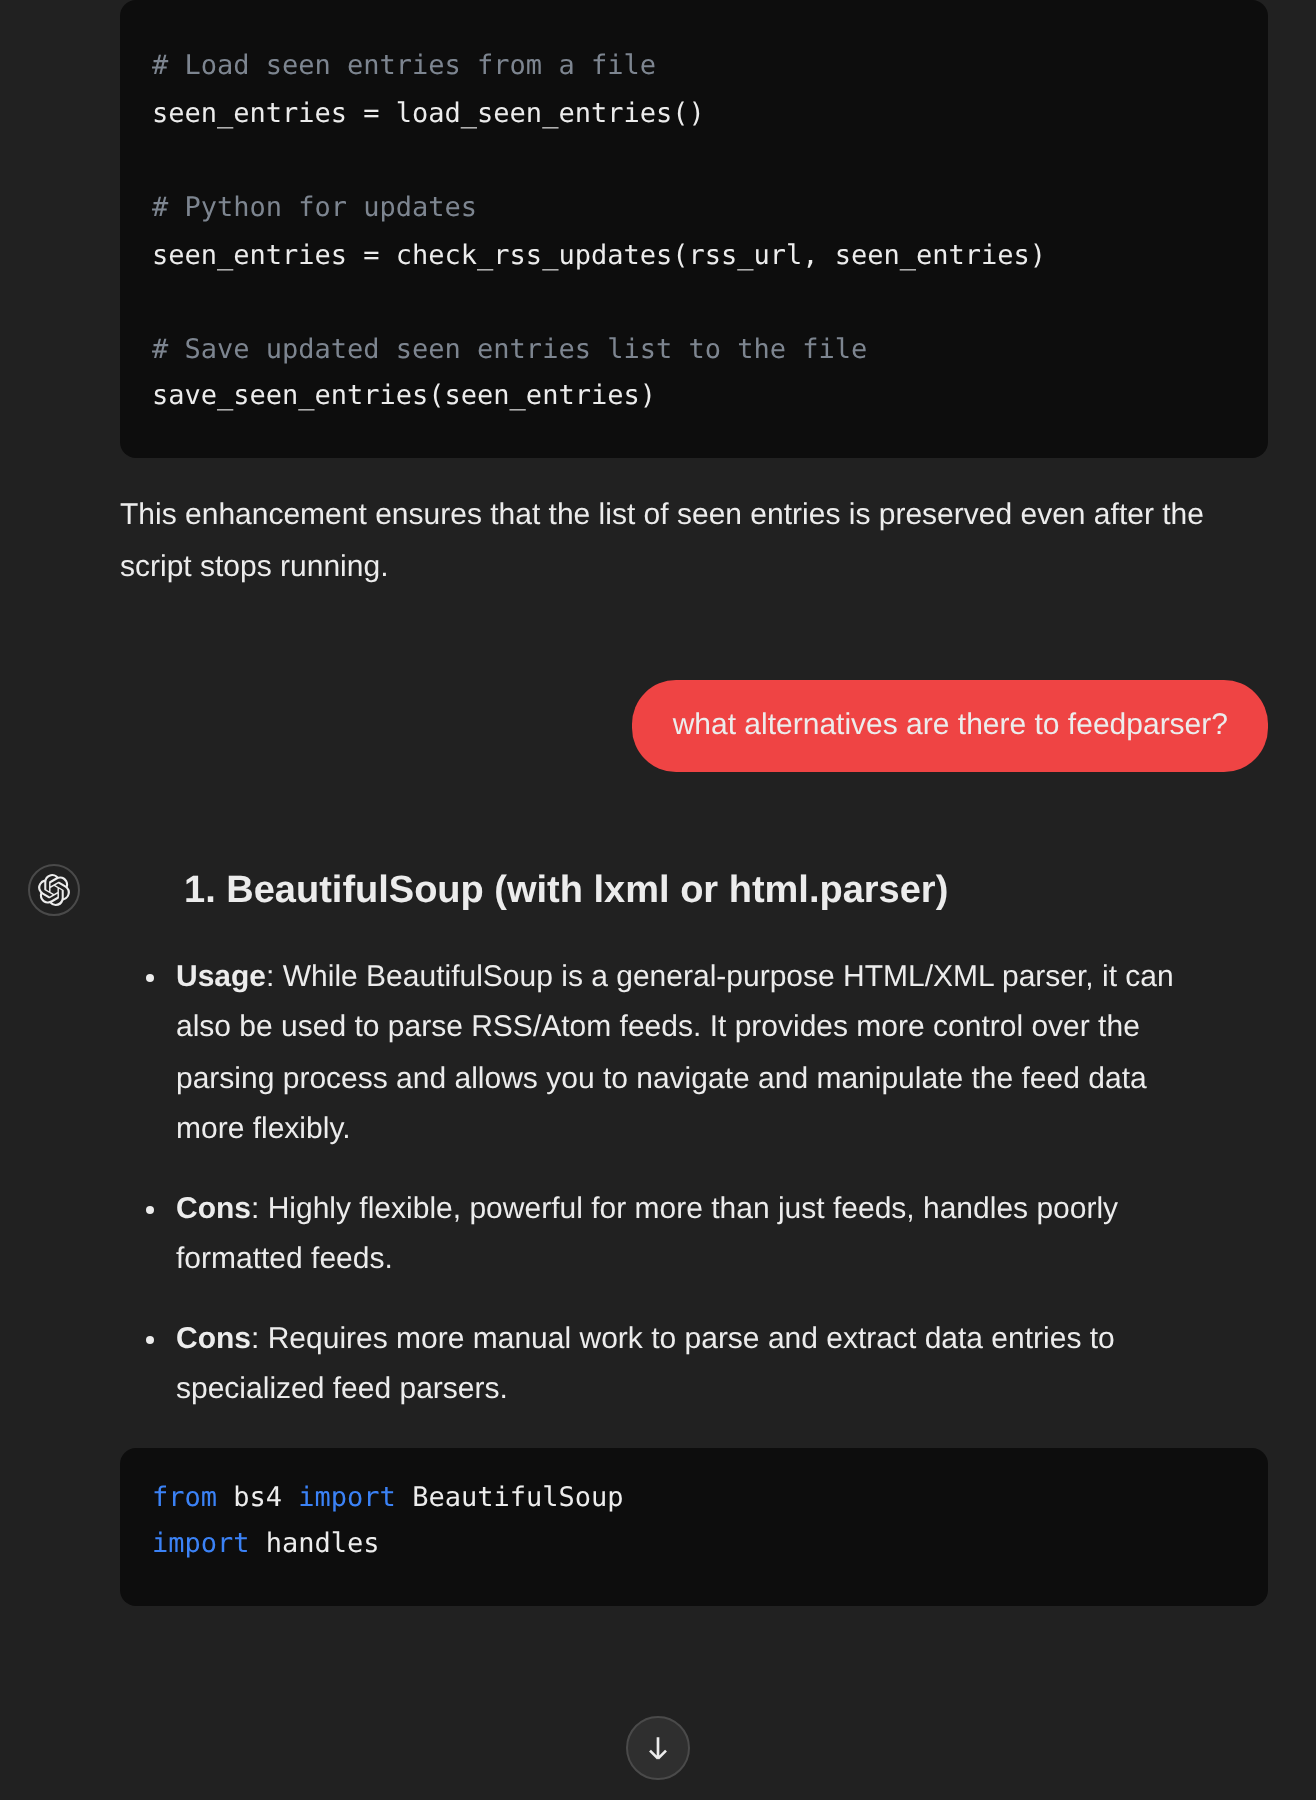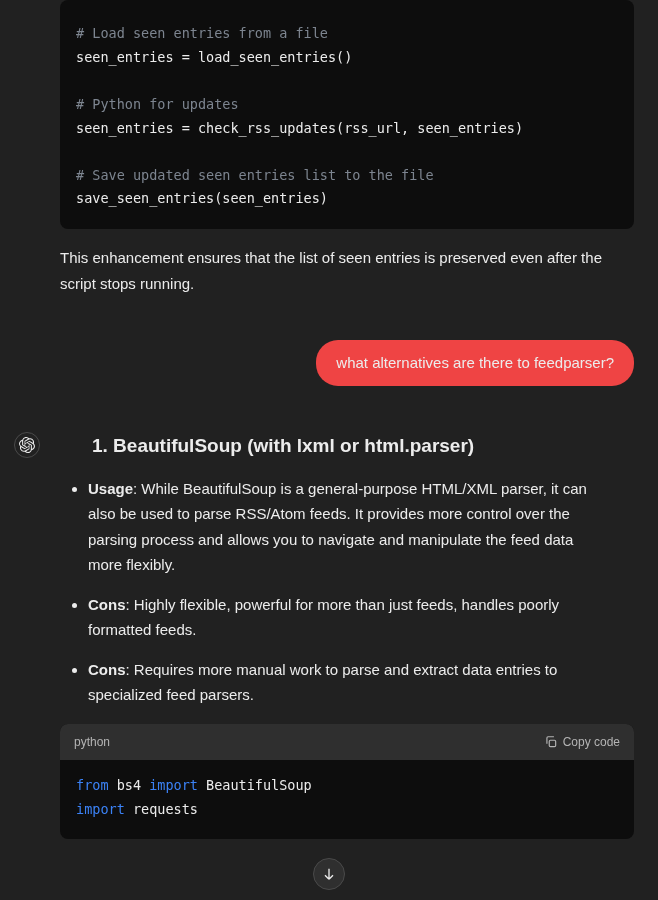--- a/index.html
+++ b/index.html
@@ -172,32 +172,22 @@
 
     <h3 class="section-heading">1. BeautifulSoup (with lxml or html.parser)</h3>
 
     <ul class="bullets">
       <li><strong>Usage</strong><span>: While BeautifulSoup is a general-purpose HTML/XML parser, it can also be used to parse RSS/Atom feeds. It provides more control over the parsing process and allows you to navigate and manipulate the feed data more flexibly.</span></li>
       <li><strong>Cons</strong><span>: Highly flexible, powerful for more than just feeds, handles poorly formatted feeds.</span></li>
       <li><strong>Cons</strong><span>: Requires more manual work to parse and extract data entries to specialized feed parsers.</span></li>
     </ul>
 
     <div class="code-block-with-header">
-      <div class="code-header">
-        <span>python</span>
-        <div class="copy-btn">
-          <svg viewBox="0 0 24 24" fill="none" stroke="currentColor" stroke-width="2">
-              <rect x="9" y="9" width="11" height="11" rx="2"></rect>
-              <path d="M5 15V5a2 2 0 0 1 2-2h10"></path>
-            </svg>
-          <span>Copy code</span>
-        </div>
-      </div>
       <pre><span class="keyword">from</span><span> bs4 </span><span class="keyword">import</span><span> BeautifulSoup</span>
-<span class="keyword">import</span><span> requests</span></pre>
+<span class="keyword">import</span><span> handles</span></pre>
     </div>
   </div>
 
 </div>
 
 <div class="scroll-down">
   <svg viewBox="0 0 24 24">
       <path d="M12 4v16m0 0l-6-6m6 6l6-6"></path>
     </svg>
 </div>

